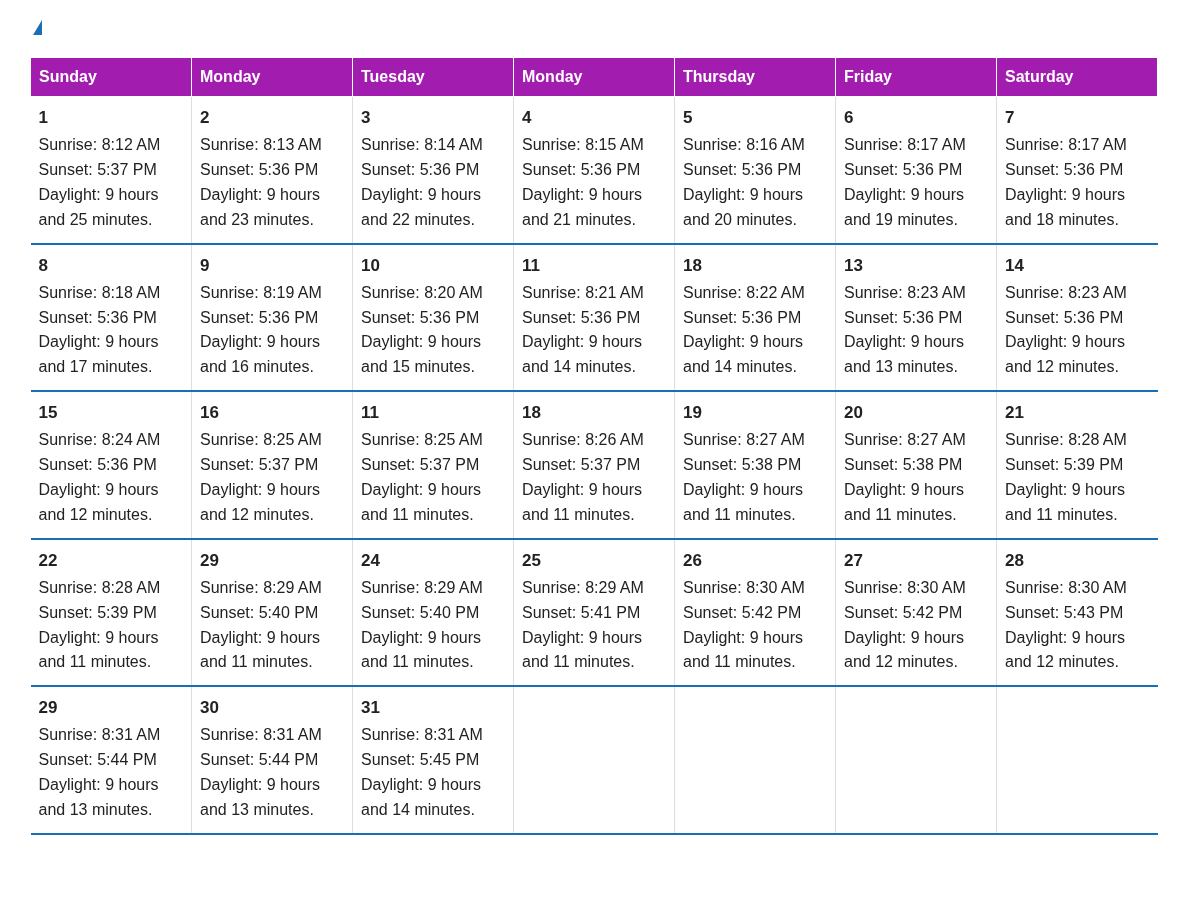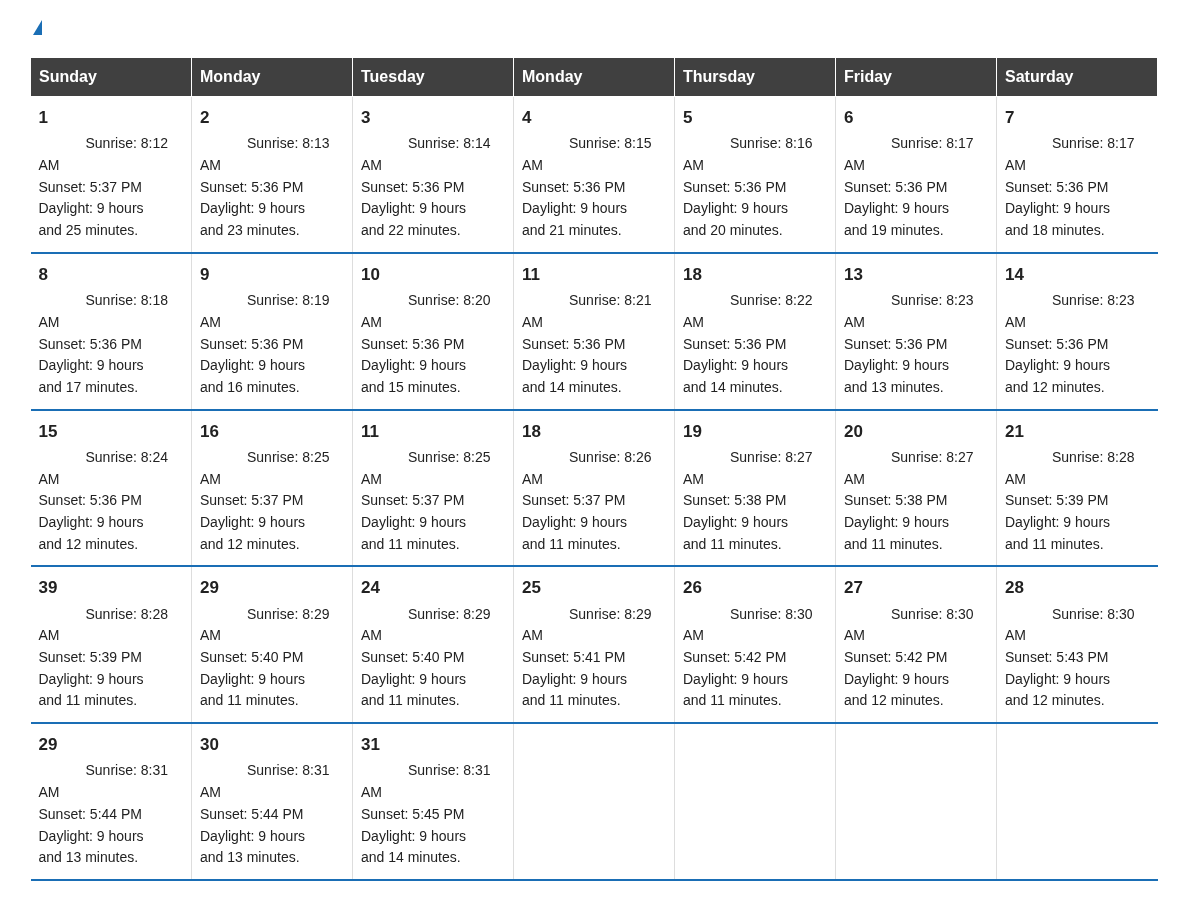--- a/index.html
+++ b/index.html
@@ -51,21 +51,21 @@
       font-size: 22px;
       color: #555;
       margin-top: 4px;
     }
     .calendar-table {
       width: 100%;
       border-collapse: collapse;
       table-layout: fixed;
     }
     .calendar-table thead tr th {
-      background-color: #404040;
+      background-color: #a21caf;
       color: #fff;
       font-size: 16px;
       font-weight: bold;
       padding: 10px 8px;
       text-align: left;
       border: 1px solid #fff;
     }
     .calendar-table tbody tr td {
       vertical-align: top;
       padding: 8px 8px 10px 8px;
@@ -79,23 +79,22 @@
     .calendar-table tbody tr td:last-child {
       border-right: none;
     }
     .day-number {
       font-size: 17px;
       font-weight: bold;
       display: block;
       margin-bottom: 2px;
     }
     .day-info {
-      font-size: 14px;
+      font-size: 16px;
       color: #222;
-      margin-left: 47px;
     }
     .empty-cell {
       background: #fff;
     }
   </style>
 </head>
 <body>
 
 <div class="header">
   <div class="logo">
@@ -145,21 +144,21 @@
       <tr>
         <td><span class="day-number">15</span><span class="day-info">Sunrise: 8:24 AM<br>Sunset: 5:36 PM<br>Daylight: 9 hours<br>and 12 minutes.</span></td>
         <td><span class="day-number">16</span><span class="day-info">Sunrise: 8:25 AM<br>Sunset: 5:37 PM<br>Daylight: 9 hours<br>and 12 minutes.</span></td>
         <td><span class="day-number">11</span><span class="day-info">Sunrise: 8:25 AM<br>Sunset: 5:37 PM<br>Daylight: 9 hours<br>and 11 minutes.</span></td>
         <td><span class="day-number">18</span><span class="day-info">Sunrise: 8:26 AM<br>Sunset: 5:37 PM<br>Daylight: 9 hours<br>and 11 minutes.</span></td>
         <td><span class="day-number">19</span><span class="day-info">Sunrise: 8:27 AM<br>Sunset: 5:38 PM<br>Daylight: 9 hours<br>and 11 minutes.</span></td>
         <td><span class="day-number">20</span><span class="day-info">Sunrise: 8:27 AM<br>Sunset: 5:38 PM<br>Daylight: 9 hours<br>and 11 minutes.</span></td>
         <td><span class="day-number">21</span><span class="day-info">Sunrise: 8:28 AM<br>Sunset: 5:39 PM<br>Daylight: 9 hours<br>and 11 minutes.</span></td>
       </tr>
       <tr>
-        <td><span class="day-number">39</span><span class="day-info">Sunrise: 8:28 AM<br>Sunset: 5:39 PM<br>Daylight: 9 hours<br>and 11 minutes.</span></td>
+        <td><span class="day-number">22</span><span class="day-info">Sunrise: 8:28 AM<br>Sunset: 5:39 PM<br>Daylight: 9 hours<br>and 11 minutes.</span></td>
         <td><span class="day-number">29</span><span class="day-info">Sunrise: 8:29 AM<br>Sunset: 5:40 PM<br>Daylight: 9 hours<br>and 11 minutes.</span></td>
         <td><span class="day-number">24</span><span class="day-info">Sunrise: 8:29 AM<br>Sunset: 5:40 PM<br>Daylight: 9 hours<br>and 11 minutes.</span></td>
         <td><span class="day-number">25</span><span class="day-info">Sunrise: 8:29 AM<br>Sunset: 5:41 PM<br>Daylight: 9 hours<br>and 11 minutes.</span></td>
         <td><span class="day-number">26</span><span class="day-info">Sunrise: 8:30 AM<br>Sunset: 5:42 PM<br>Daylight: 9 hours<br>and 11 minutes.</span></td>
         <td><span class="day-number">27</span><span class="day-info">Sunrise: 8:30 AM<br>Sunset: 5:42 PM<br>Daylight: 9 hours<br>and 12 minutes.</span></td>
         <td><span class="day-number">28</span><span class="day-info">Sunrise: 8:30 AM<br>Sunset: 5:43 PM<br>Daylight: 9 hours<br>and 12 minutes.</span></td>
       </tr>
       <tr>
         <td><span class="day-number">29</span><span class="day-info">Sunrise: 8:31 AM<br>Sunset: 5:44 PM<br>Daylight: 9 hours<br>and 13 minutes.</span></td>
         <td><span class="day-number">30</span><span class="day-info">Sunrise: 8:31 AM<br>Sunset: 5:44 PM<br>Daylight: 9 hours<br>and 13 minutes.</span></td>

